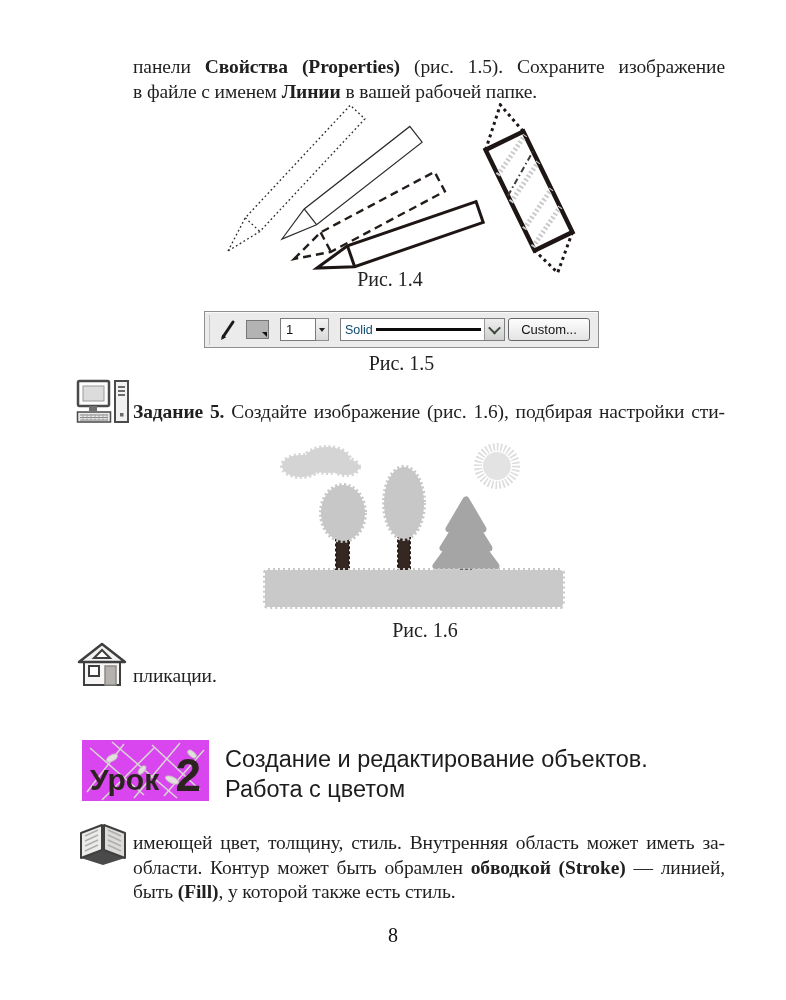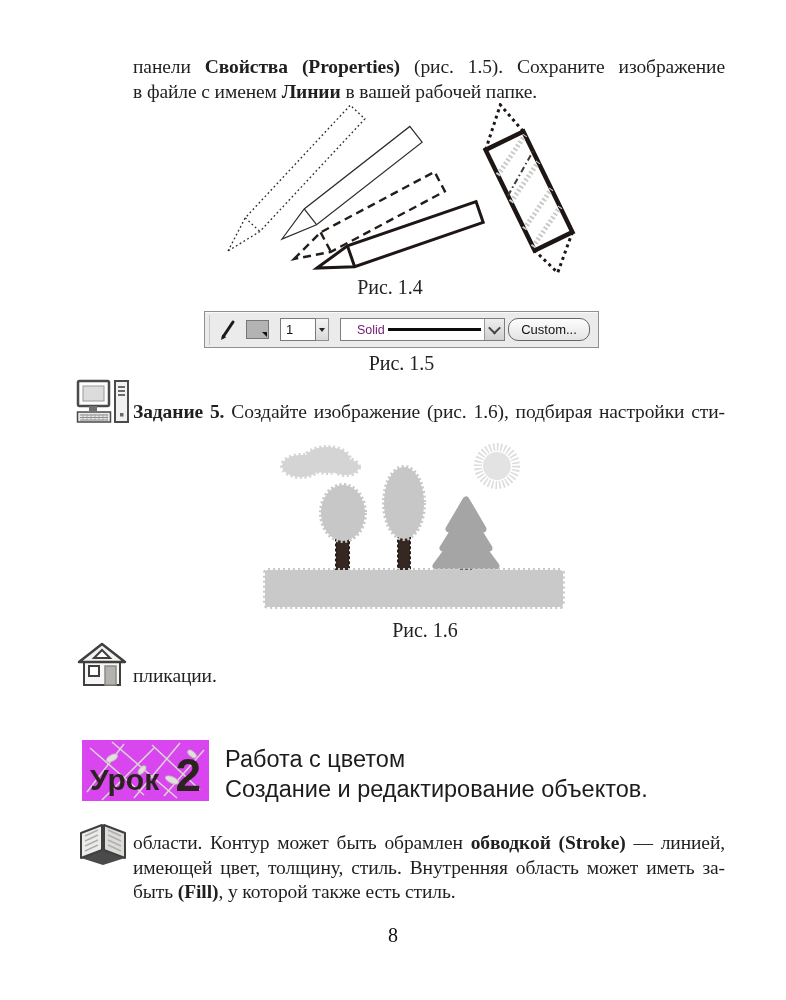--- a/index.html
+++ b/index.html
@@ -23,28 +23,28 @@
              border-top:5px solid #111;border-left:5px solid transparent;}
   .tb-numwrap{margin-left:11px;display:flex;height:23px;}
   .tb-num{width:36px;height:23px;box-sizing:border-box;border:1px solid #7a7a7a;background:#fff;
           font-family:"Liberation Sans",sans-serif;font-size:13px;padding:0 0 0 5px;color:#111;}
   .tb-numbtn{width:13px;height:23px;box-sizing:border-box;border:1px solid #8f8f8f;border-left:none;
           background:linear-gradient(#f4f4f4,#d9d9d9);display:flex;align-items:center;justify-content:center;}
   .tri-down{width:0;height:0;border-left:3.5px solid transparent;border-right:3.5px solid transparent;
           border-top:4.5px solid #222;}
   .tb-combo{margin-left:11px;width:165px;height:23px;box-sizing:border-box;border:1px solid #7f7f7f;
           background:#fff;display:flex;align-items:center;}
-  .tb-combo .lbl{font-size:12.5px;color:#701a75;padding-left:4px;margin-left:12px;}
+  .tb-combo .lbl{font-size:12.5px;color:#0c4a6e;padding-left:4px;}
   .tb-combo .line{flex:1;height:3px;background:#0b0b0b;margin:0 3px;}
   .tb-combo .chev{width:19px;height:21px;background:linear-gradient(#efefef,#cfcfcf);
           border-left:1px solid #9a9a9a;display:flex;align-items:center;justify-content:center;}
   .chev-glyph{width:7px;height:7px;border-right:2px solid #3d4a3d;border-bottom:2px solid #3d4a3d;
           transform:rotate(45deg) translate(-1px,-1px);}
   .tb-custom{margin-left:auto;margin-right:8px;width:82px;height:23px;box-sizing:border-box;
-          border:1px solid #666;border-radius:10px;background:linear-gradient(#fdfdfd,#e4e4e4);
+          border:1px solid #666;border-radius:3px;background:linear-gradient(#fdfdfd,#e4e4e4);
           font-family:"Liberation Sans",sans-serif;font-size:13px;color:#111;}
   
   .lesson-box{left:82px;top:740px;width:127px;height:61px;background:#d946ef;overflow:hidden;text-align:right;}
   .lesson-box svg{position:absolute;left:0;top:0;}
   .lesson-text{position:absolute;left:0;top:0;width:100%;height:100%;display:flex;
           align-items:flex-end;justify-content:space-between;padding:0 8px 6px 8px;box-sizing:border-box;
           font-family:"Liberation Sans",sans-serif;font-weight:bold;color:#2b2320;}
   .lesson-label{font-size:30px;line-height:30px;}
   .lesson-num{font-size:46px;line-height:40px;}
   .lesson-title{left:225px;top:744px;width:500px;font-family:"Liberation Sans",sans-serif;
@@ -89,21 +89,21 @@
       <g stroke="#cacaca" stroke-width="5" stroke-dasharray="2 2.3">
         <line x1="-21" y1="-28" x2="21" y2="-52"></line>
           <line x1="-21" y1="2" x2="21" y2="-22"></line>
         <line x1="-21" y1="32" x2="21" y2="8"></line>
           <line x1="-21" y1="52" x2="21" y2="28"></line>
       </g>
       <line x1="-21" y1="-5" x2="21" y2="-34" stroke="#413a36" stroke-width="2" stroke-dasharray="6 3 1.5 3"></line>
     </g>
   </svg>
 </div>
-<div class="abs caption" style="left:180px;top:276px;width:420px;font-family:Liberation Serif, serif;">Рис. 1.4</div>
+<div class="abs caption" style="left:180px;top:268px;width:420px;font-family:Liberation Serif, serif;">Рис. 1.4</div>
 
 <div class="abs tb-panel">
   <div class="tb-groove"></div>
   <svg class="tb-pencil" viewBox="0 0 20 24">
     <line x1="6" y1="19" x2="16" y2="4" stroke="#1a1a1a" stroke-width="3" stroke-linecap="round"></line>
     <path d="M4 22 l1.6-5.4 3.6 2.6 z" fill="#1a1a1a"></path>
   </svg>
   <div class="tb-swatch">
       <span class="corner"></span>
     </div>
@@ -205,33 +205,33 @@
       <ellipse cx="60" cy="30" rx="5" ry="2.5" transform="rotate(-50 60 30)"></ellipse>
       <ellipse cx="110" cy="14" rx="5" ry="2.5" transform="rotate(40 110 14)"></ellipse>
     </g>
   </svg>
   <div class="lesson-text">
     <span class="lesson-label">Урок</span>
     <span class="lesson-num">2</span>
   </div>
 </div>
 <div class="abs lesson-title">
+  <div>Создание и редактирование объектов.</div>
   <div>Работа с цветом</div>
-  <div>Создание и редактирование объектов.</div>
 </div>
 
 <div class="abs" style="left:77px;top:819px;">
   <svg width="52" height="47" viewBox="0 0 52 47">
     <polygon points="4,39 26,31 48,39 26,46" fill="#4a4a4a"></polygon>
     <polygon points="4,14 25,6 25,31 4,39" fill="#ececea" stroke="#3f3f3f" stroke-width="2" stroke-linejoin="round"></polygon>
     <polygon points="48,14 27,6 27,31 48,39" fill="#dcdbd8" stroke="#3f3f3f" stroke-width="2" stroke-linejoin="round"></polygon>
     <path d="M8,17 L21,11 M8,22 L21,16 M8,27 L21,21 M8,32 L21,26" stroke="#aeaeae" stroke-width="1.5"></path>
     <path d="M44,17 L31,11 M44,22 L31,16 M44,27 L31,21 M44,32 L31,26" stroke="#aeaeae" stroke-width="1.5"></path>
   </svg>
 </div>
 
 <div class="abs para" style="left:133px;top:831px;">
+  <div class="tline jl"><span>имеющей цвет, толщину, стиль. Внутренняя область может иметь за-</span></div>
   <div class="tline jl"><span>области. Контур может быть обрамлен </span><span class="bd">обводкой (Stroke)</span><span> — линией,</span></div>
-  <div class="tline jl"><span>имеющей цвет, толщину, стиль. Внутренняя область может иметь за-</span></div>
   <div class="tline"><span>быть </span><span class="bd">(Fill)</span><span>, у которой также есть стиль.</span></div>
 </div>
 
 <div class="abs pagenum">8</div>
 
 </body></html>

